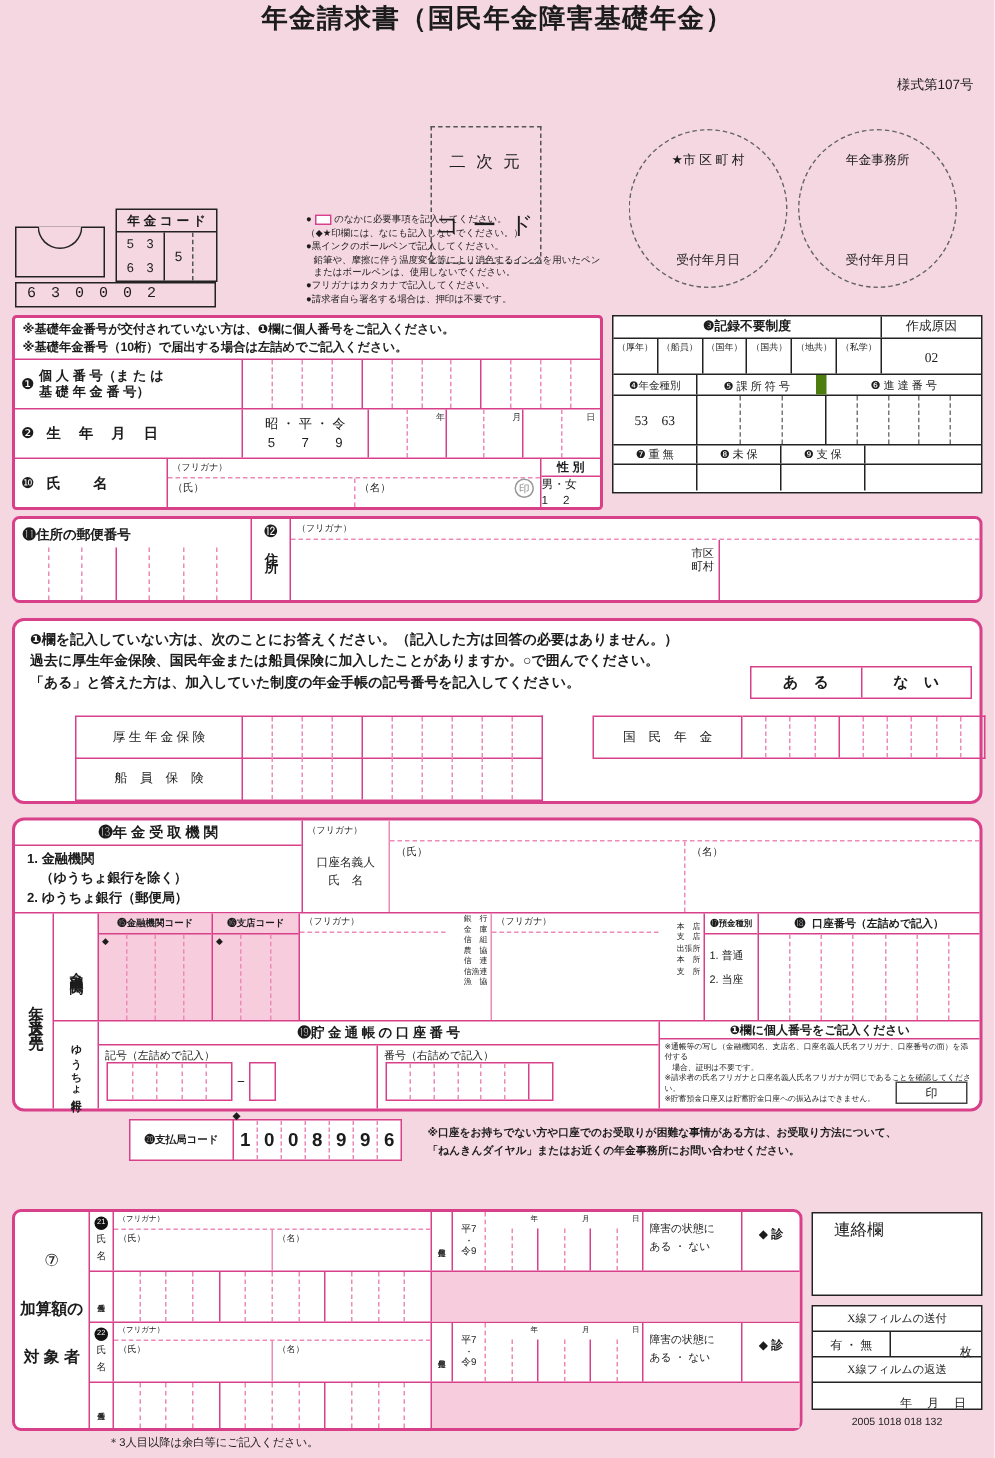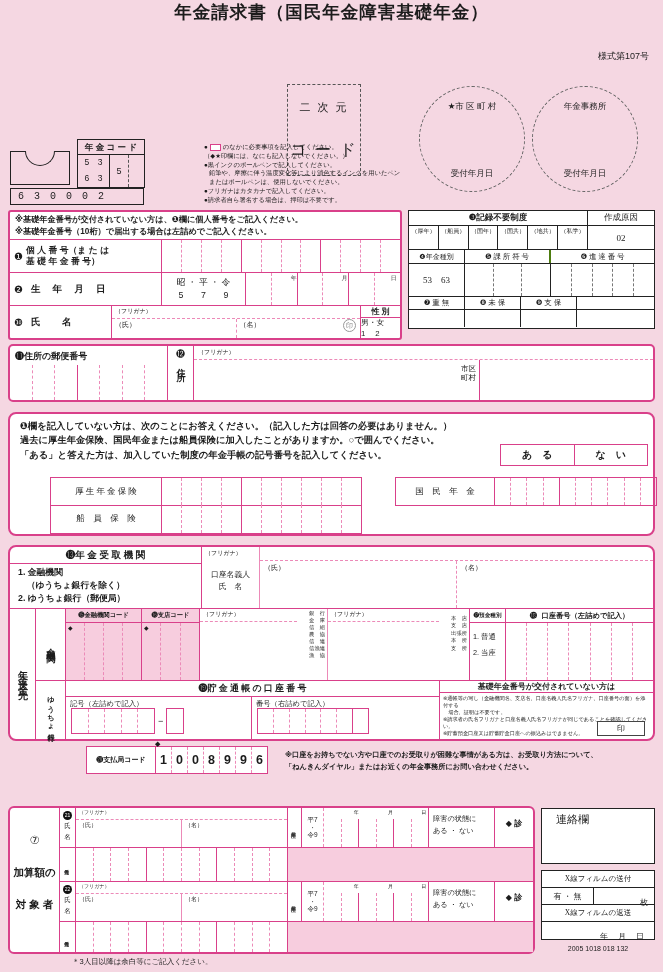--- a/index.html
+++ b/index.html
@@ -179,21 +179,21 @@
         <span style="flex:1;font-size:6px;padding-top:1px;text-align:center;">（私学）</span>
       </div>
       <div style="width:66px;" class="ctr">
           <span style="font-size:9px;">02</span>
         </div>
     </div>
     <div style="display:flex;height:14px;border-bottom:1px solid #222;">
       <div style="width:56px;border-right:1px solid #222;" class="ctr">
           <span style="font-size:7px;">❹年金種別</span>
         </div>
-      <div style="width:86px;border-right:2px solid #4d7c0f;" class="ctr">
+      <div style="width:86px;border-right:7px solid #4d7c0f;align-items:flex-end;" class="ctr">
           <span style="font-size:7.5px;">❺ 課 所 符 号</span>
         </div>
       <div style="flex:1;" class="ctr">
           <span style="font-size:7.5px;">❻ 進 達 番 号</span>
         </div>
     </div>
     <div style="display:flex;height:33px;border-bottom:1px solid #222;">
       <div style="width:56px;border-right:1px solid #222;" class="ctr">
           <span style="font-size:9px;">53　63</span>
         </div>
@@ -486,21 +486,21 @@
                   <i></i>
                   <i class="s"></i>
                   <i></i>
                 </div>
             </div>
           </div>
         </div>
       </div>
       <div style="flex:1;position:relative;display:flex;flex-direction:column;">
         <div style="height:16px;border-bottom:1px solid var(--mg);" class="ctr">
-            <span class="b" style="font-size:8px;">基礎年金番号が交付されていない方は</span>
+            <span class="b" style="font-size:8px;">❶欄に個人番号をご記入ください</span>
           </div>
         <div style="flex:1;padding:2px 3px;font-size:5.2px;line-height:1.35;">
           <div>※通帳等の写し（金融機関名、支店名、口座名義人氏名フリガナ、口座番号の面）を添付する</div>
           <div>　場合、証明は不要です。</div>
           <div>※請求者の氏名フリガナと口座名義人氏名フリガナが同じであることを確認してください。</div>
           <div>※貯蓄預金口座又は貯蓄貯金口座への振込みはできません。</div>
         </div>
         <div class="abs ctr" style="right:8px;bottom:3px;width:48px;height:15px;border:1px solid #444;background:#fff;">
             <span style="font-size:8px;">印</span>
           </div>

